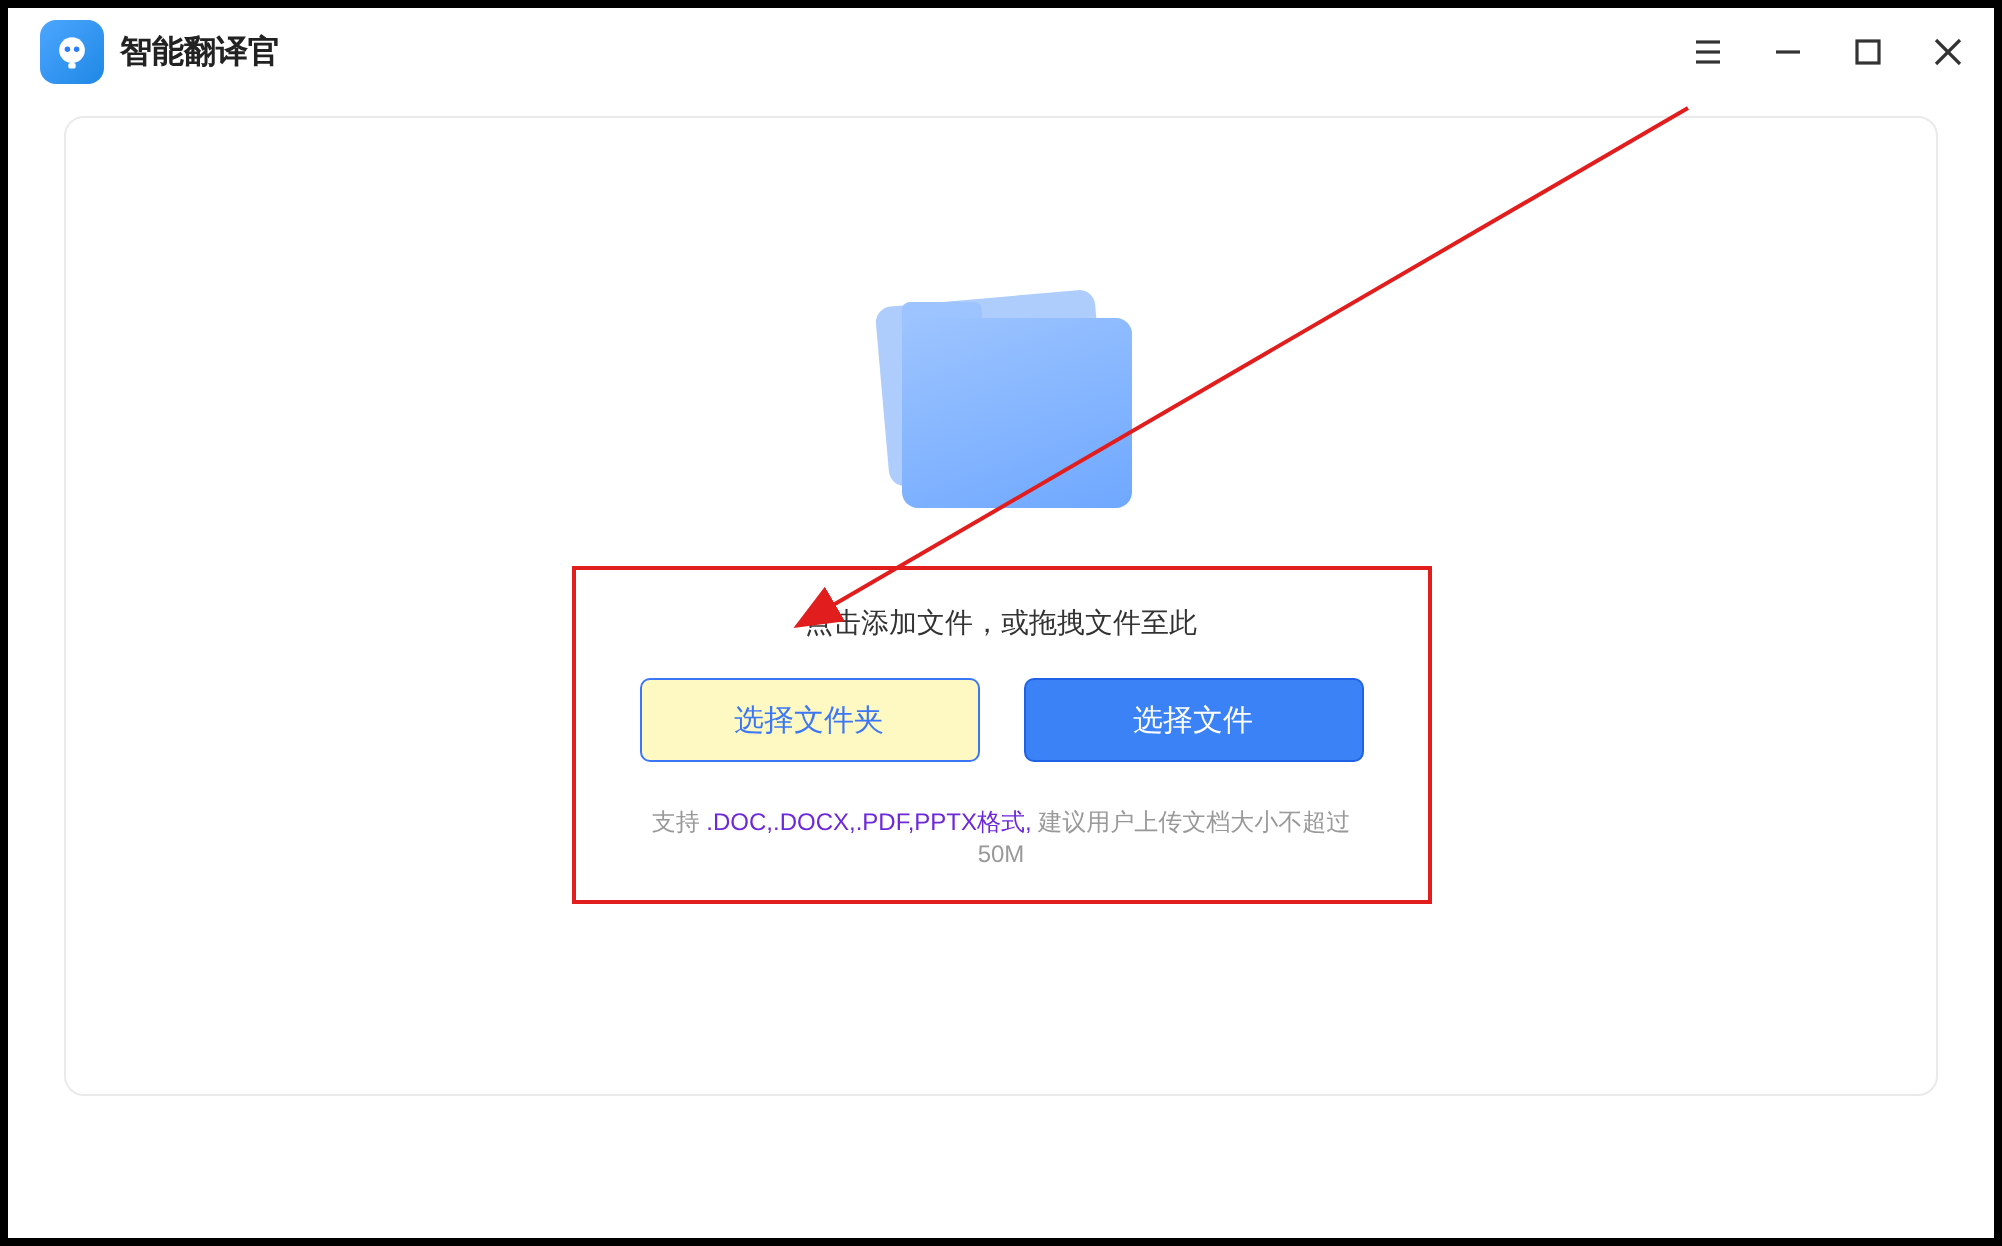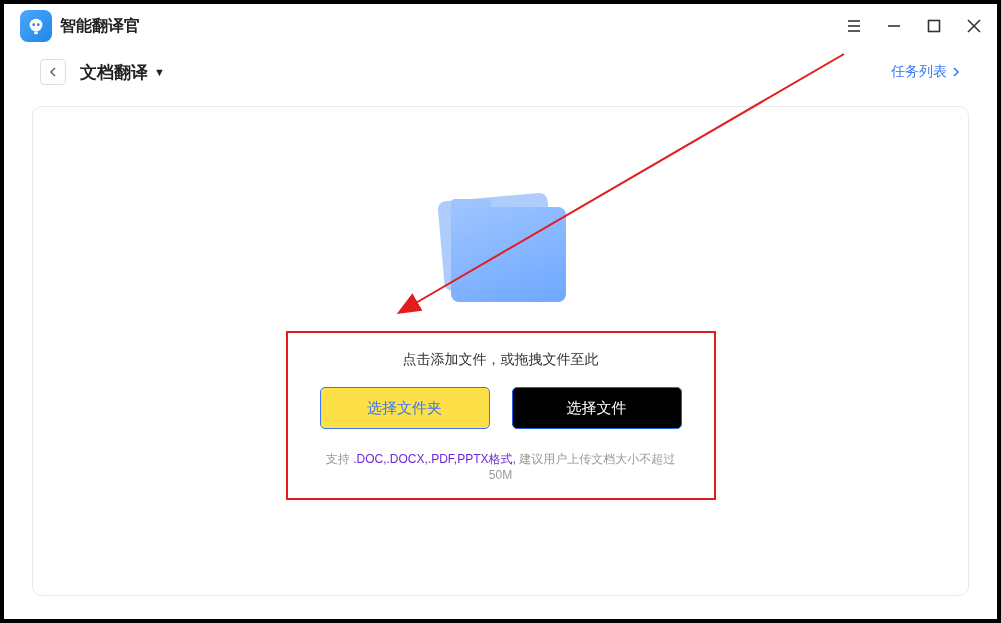--- a/index.html
+++ b/index.html
@@ -166,26 +166,26 @@
       width: 170px;
       height: 42px;
       border-radius: 5px;
       font-size: 15px;
       display: flex;
       align-items: center;
       justify-content: center;
       cursor: pointer;
     }
     .btn-outline {
-      background: #fde047;
+      background: #fef9c3;
       border: 1.5px solid #3b76f6;
       color: #3b76f6;
     }
     .btn-primary {
-      background: #000000;
+      background: #3b82f6;
       border: 1.5px solid #2062e6;
       color: #fff;
     }
     .support-line {
       font-size: 12px;
       color: #999;
     }
     .support-formats { color: #6d28d9; }
     .arrow-svg {
       position: absolute;
@@ -230,39 +230,20 @@
       </div>
       <div class="win-btn">
         <svg viewBox="0 0 18 18" fill="none" stroke-width="1.6">
             <line x1="3" y1="3" x2="15" y2="15"></line>
             <line x1="15" y1="3" x2="3" y2="15"></line>
           </svg>
       </div>
     </div>
   </div>
 
-  <div class="subheader">
-    <div class="subheader-left">
-      <div class="back-btn">
-        <svg width="12" height="12" viewBox="0 0 12 12" fill="none" stroke="currentColor" stroke-width="1.6">
-            <polyline points="8,2 4,6 8,10"></polyline>
-          </svg>
-      </div>
-      <div class="page-title-wrap">
-        <span class="page-title">文档翻译</span>
-        <span class="dropdown-caret">▼</span>
-      </div>
-    </div>
-    <div class="task-link">
-      <span>任务列表</span>
-      <svg width="10" height="10" viewBox="0 0 10 10" fill="none" stroke="#3b76f6" stroke-width="1.6">
-          <polyline points="3,1 7,5 3,9"></polyline>
-        </svg>
-    </div>
-  </div>
 
   <div class="main-card">
 
     <div class="folder-illustration">
       <div class="folder-back"></div>
       <div class="folder-tab"></div>
       <div class="folder-front"></div>
     </div>
 
     <div class="drop-box">

